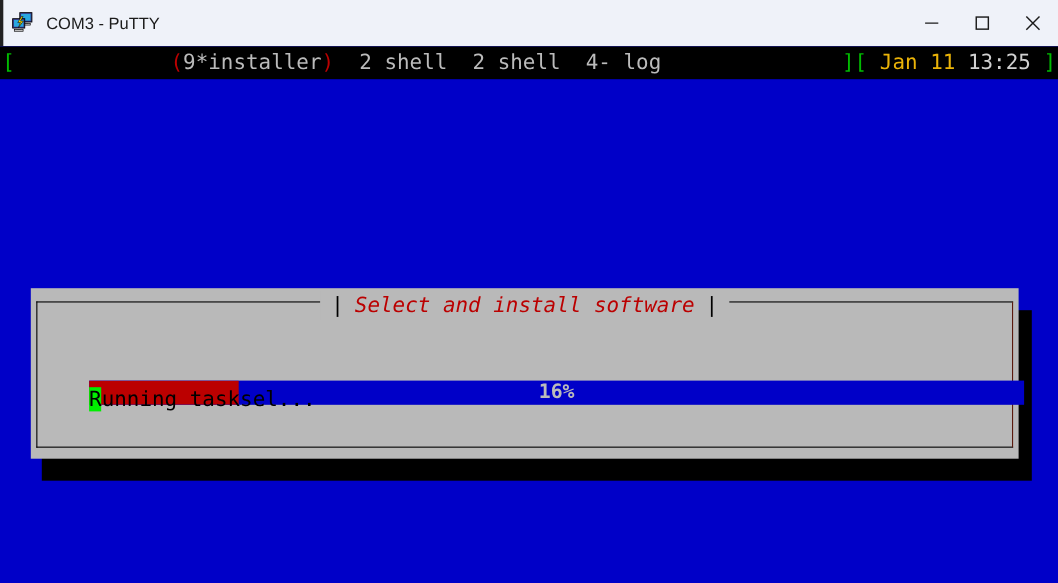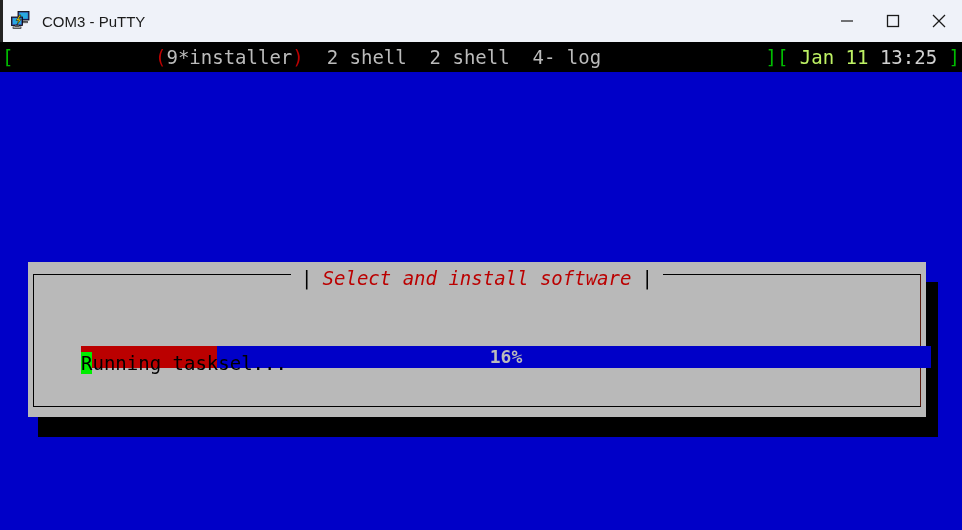--- a/index.html
+++ b/index.html
@@ -98,21 +98,21 @@
     position: absolute;
     left: 155px; top: 0;
   }
   #tmux-right {
     position: absolute;
     right: 2px; top: 0;
   }
   .c-green   { color: #00bb00; }
   .c-red     { color: #bb0000; }
   .c-grey    { color: #bbbbbb; }
-  .c-blue    { color: #bef264; }
+  .c-blue    { color: #eab308; }
   .c-white   { color: #d0d0d0; text-align: right; }
 
   
   #dialog-shadow {
     position: absolute;
     left: 38px;
     top: 240px;
     width: 900px;
     height: 155px;
     background: #000000;

